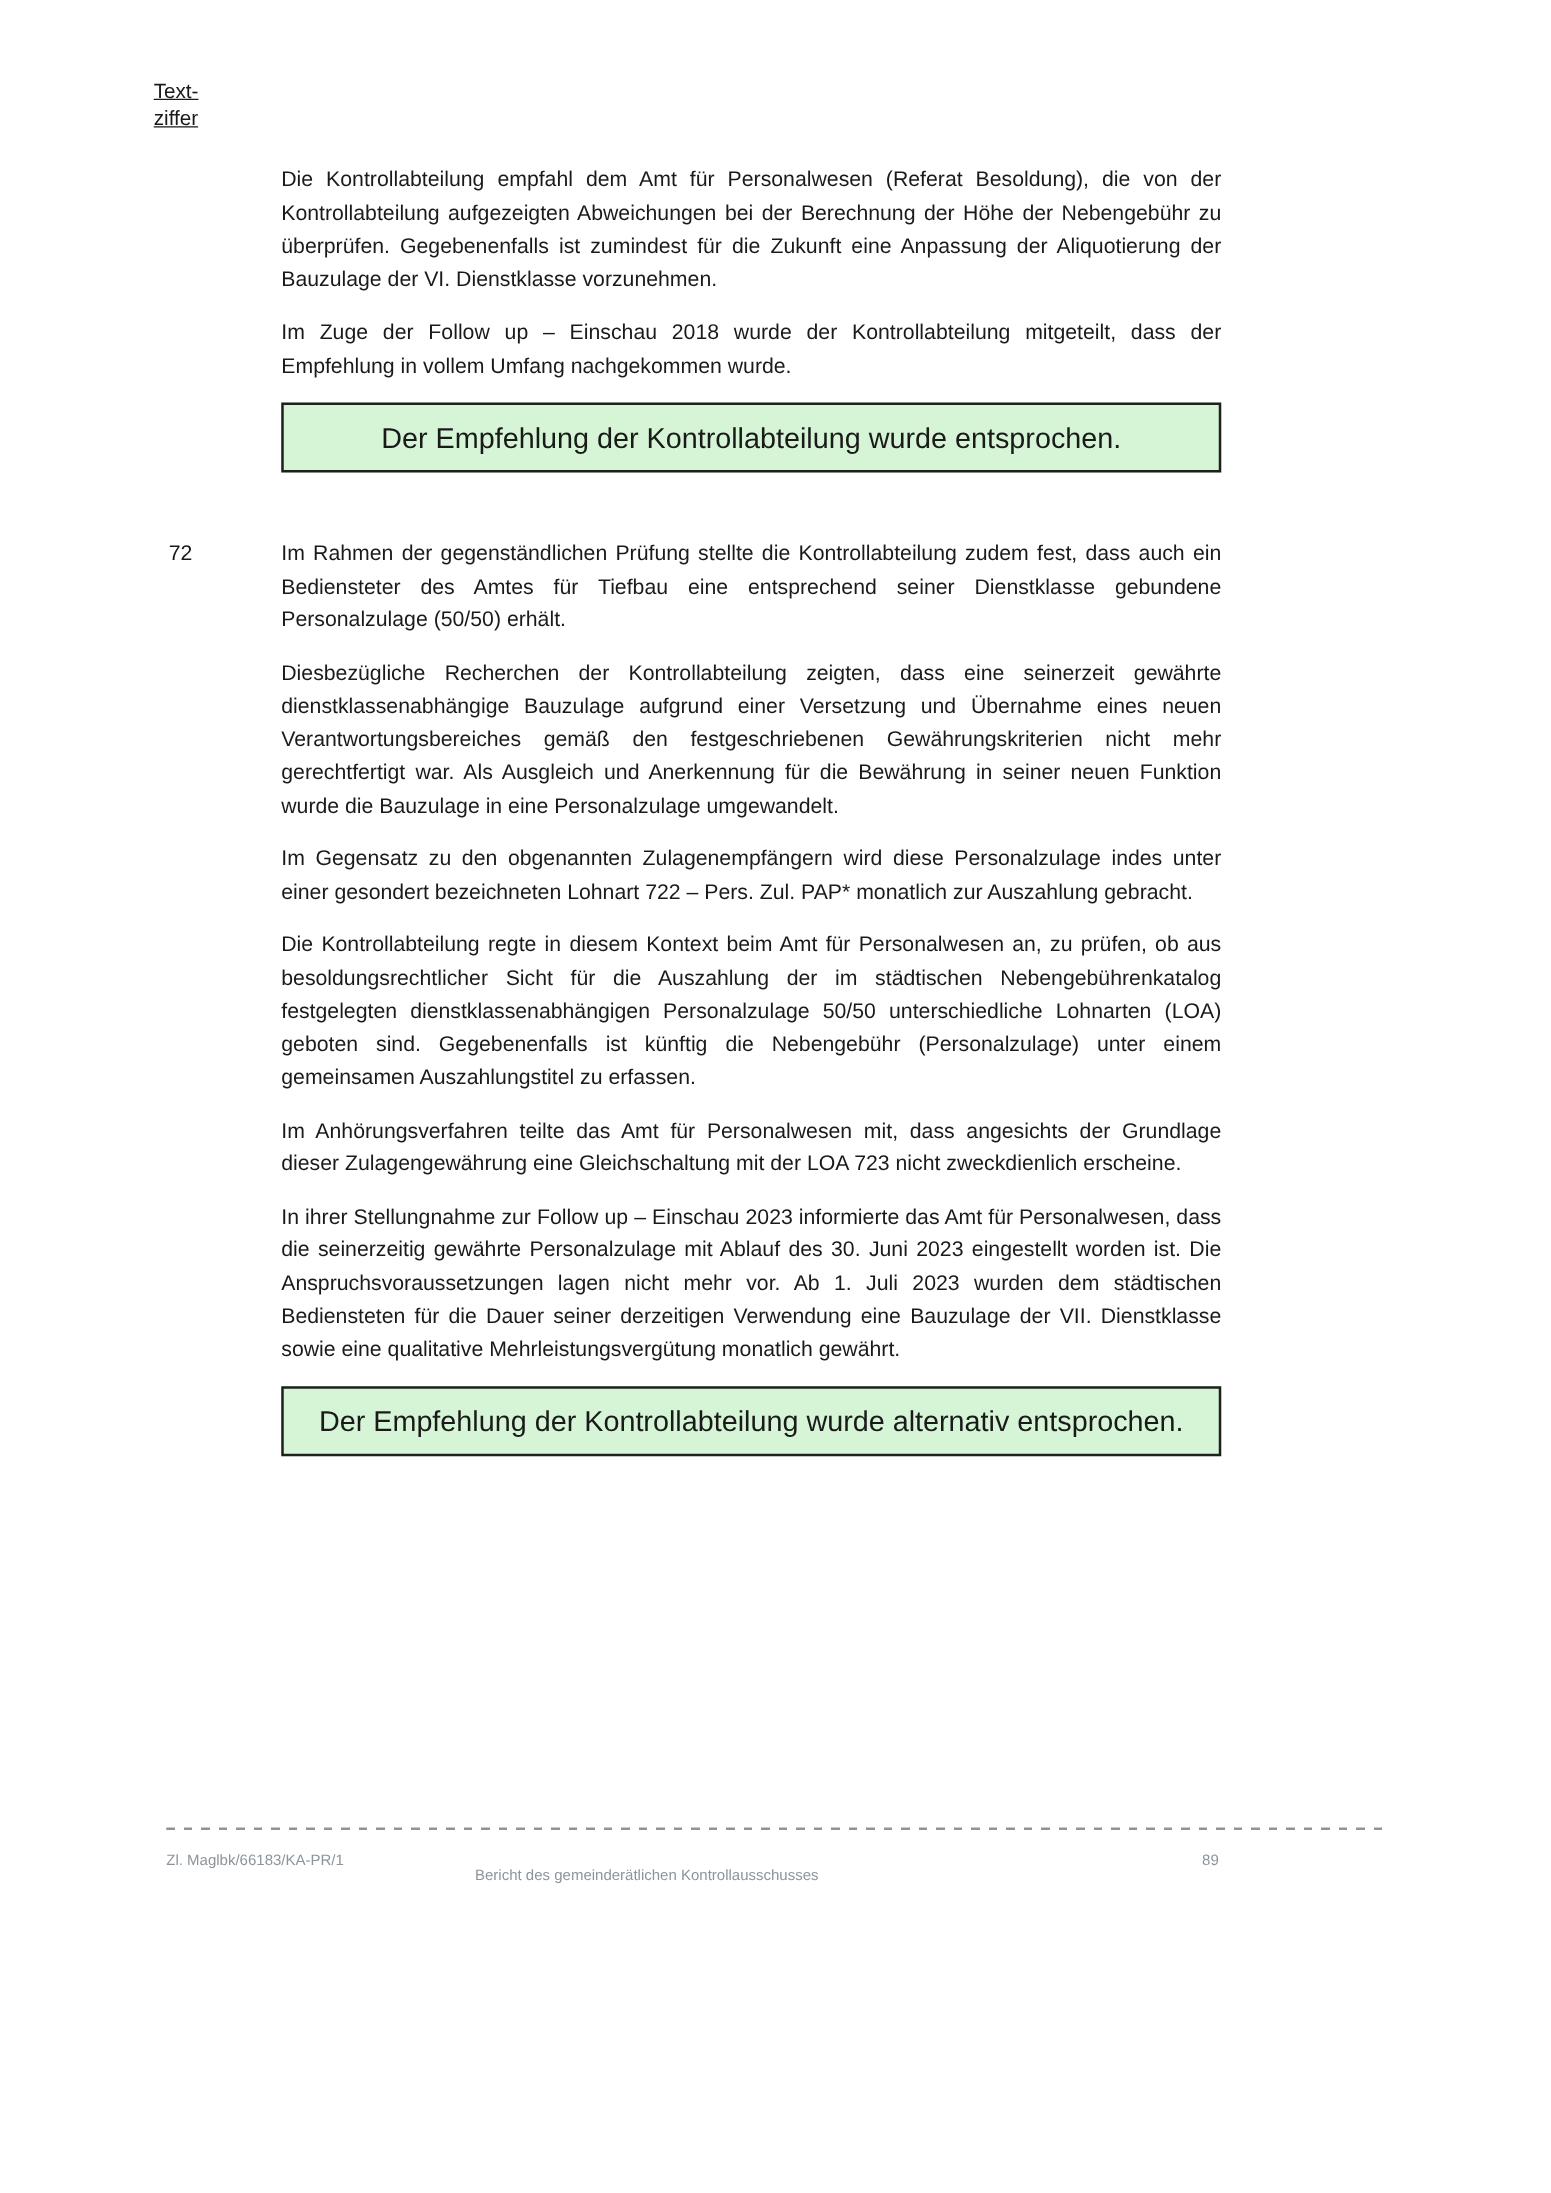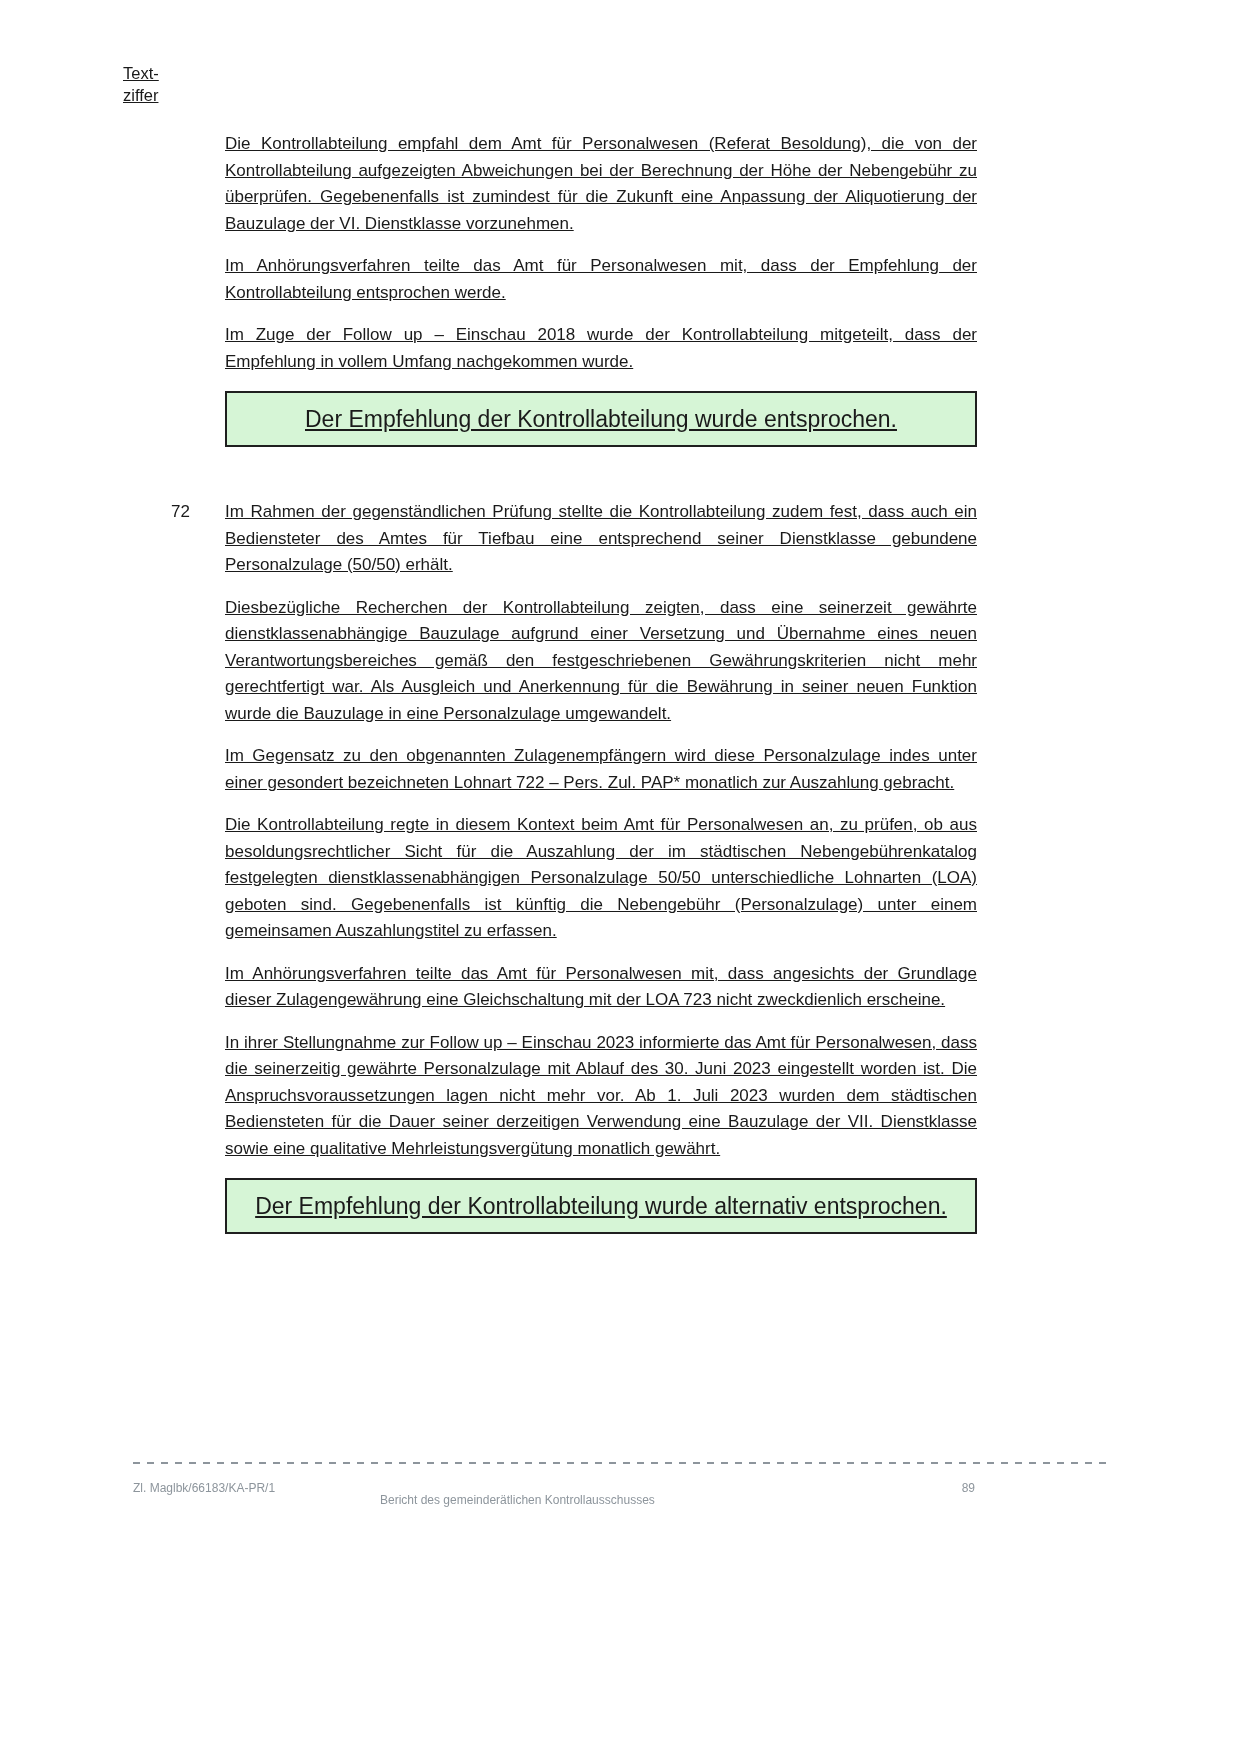--- a/index.html
+++ b/index.html
@@ -26,21 +26,20 @@
     font-size:16.5px;
     line-height:22px;
     color:var(--text-color);
     text-decoration:underline;
   }
   .content{
     position:absolute;
     left:225px;
     top:131px;
     width:752px;
-    text-decoration:underline;
   }
   .para{
     font-size:17px;
     line-height:26.5px;
     text-align:justify;
     margin:0 0 16px 0;
   }
   .recommendation-box{
     border:2px solid var(--box-border);
     background:var(--box-bg);
@@ -56,21 +55,20 @@
   .section-block{
     position:relative;
   }
   .section-number{
     position:absolute;
     left:-90px;
     top:0;
     font-size:17px;
     line-height:26.5px;
     color:var(--text-color);
-    margin-left:36px;
   }
   .footer-rule{
     position:absolute;
     left:133px;
     top:1462px;
     width:975px;
     height:2px;
     background:repeating-linear-gradient(90deg, var(--footer-color) 0 7px, transparent 7px 14px);
   }
   .footer-row{
@@ -106,21 +104,20 @@
 <div class="page">
 
   <div class="margin-label">
     <div>Text-</div>
     <div>ziffer</div>
   </div>
 
   <div class="content">
 
     <p class="para">Die Kontrollabteilung empfahl dem Amt für Personalwesen (Referat Besoldung), die von der Kontrollabteilung aufgezeigten Abweichungen bei der Berechnung der Höhe der Nebengebühr zu überprüfen. Gegebenenfalls ist zumindest für die Zukunft eine Anpassung der Aliquotierung der Bauzulage der VI. Dienstklasse vorzunehmen.</p>
-    <p class="para">Im Anhörungsverfahren teilte das Amt für Personalwesen mit, dass der Empfehlung der Kontrollabteilung entsprochen werde.</p>
     <p class="para">Im Zuge der Follow up – Einschau 2018 wurde der Kontrollabteilung mitgeteilt, dass der Empfehlung in vollem Umfang nachgekommen wurde.</p>
 
     <div class="recommendation-box">Der Empfehlung der Kontrollabteilung wurde entsprochen.</div>
 
     <div class="section-block">
       <span class="section-number">72</span>
       <p class="para">Im Rahmen der gegenständlichen Prüfung stellte die Kontrollabteilung zudem fest, dass auch ein Bediensteter des Amtes für Tiefbau eine entsprechend seiner Dienstklasse gebundene Personalzulage (50/50) erhält.</p>
       <p class="para">Diesbezügliche Recherchen der Kontrollabteilung zeigten, dass eine seinerzeit gewährte dienstklassenabhängige Bauzulage aufgrund einer Versetzung und Übernahme eines neuen Verantwortungsbereiches gemäß den festgeschriebenen Gewährungskriterien nicht mehr gerechtfertigt war. Als Ausgleich und Anerkennung für die Bewährung in seiner neuen Funktion wurde die Bauzulage in eine Personalzulage umgewandelt.</p>
       <p class="para">Im Gegensatz zu den obgenannten Zulagenempfängern wird diese Personalzulage indes unter einer gesondert bezeichneten Lohnart 722 – Pers. Zul. PAP* monatlich zur Auszahlung gebracht.</p>
       <p class="para">Die Kontrollabteilung regte in diesem Kontext beim Amt für Personalwesen an, zu prüfen, ob aus besoldungsrechtlicher Sicht für die Auszahlung der im städtischen Nebengebührenkatalog festgelegten dienstklassenabhängigen Personalzulage 50/50 unterschiedliche Lohnarten (LOA) geboten sind. Gegebenenfalls ist künftig die Nebengebühr (Personalzulage) unter einem gemeinsamen Auszahlungstitel zu erfassen.</p>

